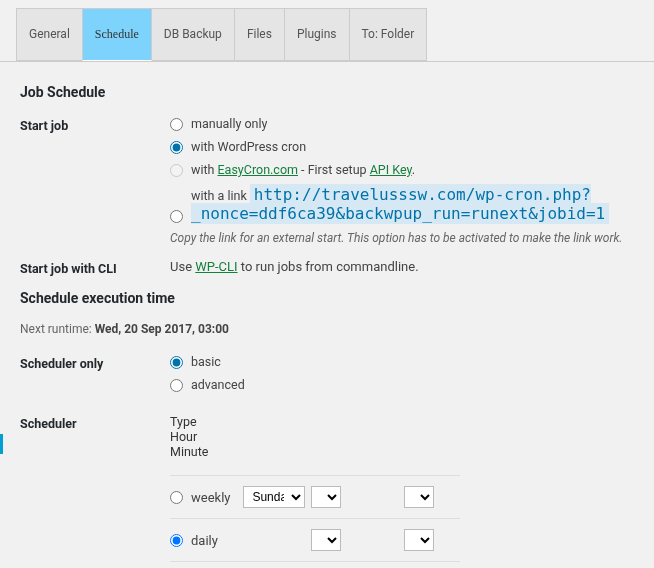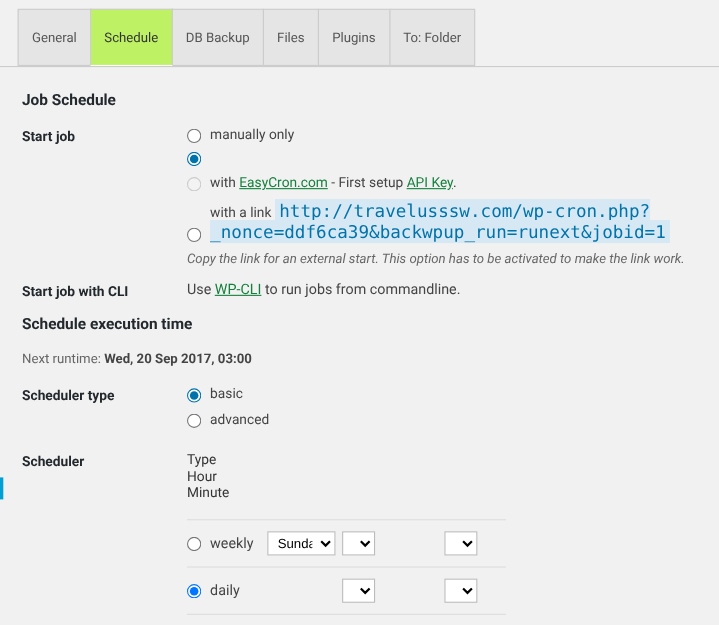--- a/index.html
+++ b/index.html
@@ -24,25 +24,26 @@
   background: #e5e5e5;
   border: 1px solid #ccc;
   margin-right: 0;
   margin-left: -1px;
   cursor: pointer;
   font-size: 12px;
   color: #555;
 }
 .tab:first-child { margin-left: 0; }
 .tab.active {
-  background: #bef264;
+  background: #7dd3fc;
   border-bottom: 1px solid #fff;
   color: #333;
   position: relative;
   z-index: 1;
+  font-family: Liberation Serif, serif;
 }
 .content {
   padding: 16px 20px;
 }
 h3 {
   font-size: 14px;
   font-weight: bold;
   color: #23282d;
   margin: 6px 0 16px 0;
 }
@@ -150,20 +151,21 @@
 
   <div class="form-row">
     <div class="form-label">Start job</div>
     <div class="form-field">
       <label class="radio-row">
         <input type="radio" name="startjob" style="">
         <span>manually only</span>
       </label>
       <label class="radio-row">
         <input type="radio" name="startjob" checked="" style="">
+        <span>with WordPress cron</span>
       </label>
       <label class="radio-row">
         <input type="radio" name="startjob" disabled="" style="">
         <span>
           <span>with </span><a href="#">EasyCron.com</a><span> - First setup </span><a href="#">API Key</a><span>.</span>
         </span>
       </label>
       <label class="radio-row">
         <input type="radio" name="startjob" style="">
         <span>
@@ -182,21 +184,21 @@
       </span>
     </div>
   </div>
 
   <h3>Schedule execution time</h3>
   <div class="runtime">
     <span>Next runtime: </span><b>Wed, 20 Sep 2017, 03:00</b>
   </div>
 
   <div class="form-row">
-    <div class="form-label">Scheduler type</div>
+    <div class="form-label">Scheduler only</div>
     <div class="form-field">
       <label class="radio-row">
         <input type="radio" name="schedtype" checked="" style="">
         <span>basic</span>
       </label>
       <label class="radio-row">
         <input type="radio" name="schedtype" style="">
         <span>advanced</span>
       </label>
     </div>

